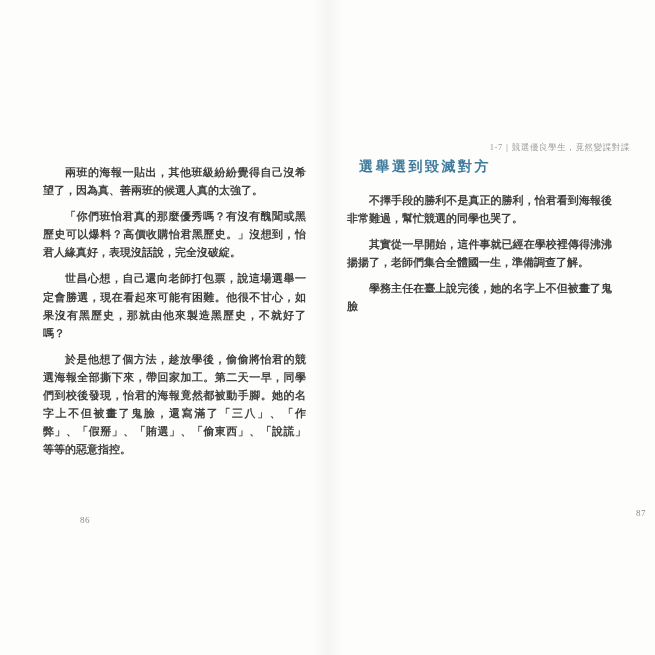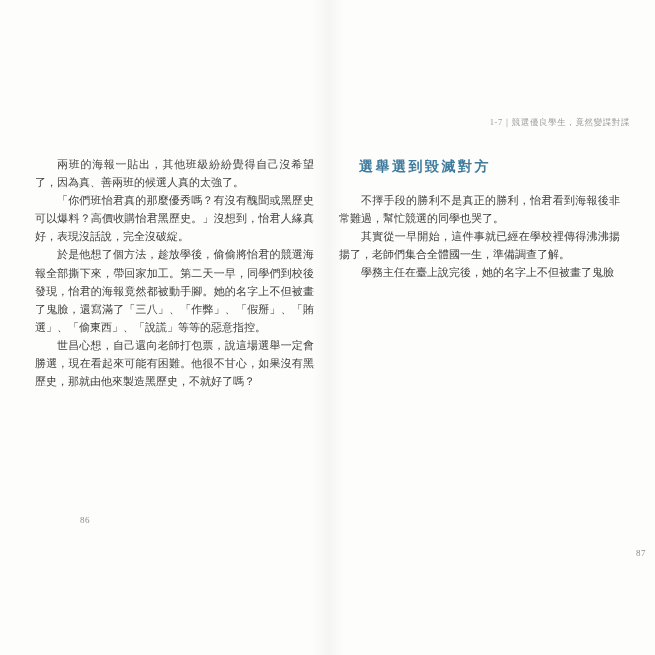--- a/index.html
+++ b/index.html
@@ -18,39 +18,40 @@
   .gutter {
     position: absolute;
     left: 312px;
     top: 0;
     width: 32px;
     height: 100%;
     background: linear-gradient(90deg, rgba(0,0,0,0) 0%, rgba(0,0,0,0.03) 50%, rgba(0,0,0,0) 100%);
   }
   .running-header {
     position: absolute;
-    top: 117px;
+    top: 142px;
     left: 358px;
     width: 272px;
     text-align: right;
     font-size: 8.5px;
     color: #9b9b9b;
     letter-spacing: 0.6px;
   }
   .text-block {
     position: absolute;
     font-size: 11px;
     line-height: 18.1px;
     color: #414141;
     text-align: justify;
     text-justify: inter-ideograph;
   }
   .text-block p {
-    margin: 0;
+    margin: 8px;
     text-indent: 2em;
+    font-weight: bold;
   }
   .left-block {
     left: 35px;
     top: 155px;
     width: 279px;
   }
   .right-block {
     left: 339px;
     top: 157px;
     width: 281px;
@@ -64,36 +65,36 @@
     padding-left: 20px;
     line-height: 20px;
   }
   .page-num {
     position: absolute;
     font-size: 9px;
     color: #8a8a8a;
     letter-spacing: 0.5px;
   }
   .page-num-left  { left: 35px;  top: 515px; margin-left: 45px; }
-  .page-num-right { left: 604px; top: 548px; padding-left: 32px; }
+  .page-num-right { left: 604px; top: 508px; padding-left: 32px; }
 </style>
 </head>
 <body>
 
 <div class="spread">
 
   <div class="gutter"></div>
 
   <div class="running-header">1-7｜競選優良學生，竟然變諜對諜</div>
 
   <div class="text-block left-block">
       <p>兩班的海報一貼出，其他班級紛紛覺得自己沒希望了，因為真、善兩班的候選人真的太強了。</p>
       <p>「你們班怡君真的那麼優秀嗎？有沒有醜聞或黑歷史可以爆料？高價收購怡君黑歷史。」沒想到，怡君人緣真好，表現沒話說，完全沒破綻。</p>
+      <p>世昌心想，自己還向老師打包票，說這場選舉一定會勝選，現在看起來可能有困難。他很不甘心，如果沒有黑歷史，那就由他來製造黑歷史，不就好了嗎？</p>
       <p>於是他想了個方法，趁放學後，偷偷將怡君的競選海報全部撕下來，帶回家加工。第二天一早，同學們到校後發現，怡君的海報竟然都被動手腳。她的名字上不但被畫了鬼臉，還寫滿了「三八」、「作弊」、「假掰」、「賄選」、「偷東西」、「說謊」等等的惡意指控。</p>
-      <p>世昌心想，自己還向老師打包票，說這場選舉一定會勝選，現在看起來可能有困難。他很不甘心，如果沒有黑歷史，那就由他來製造黑歷史，不就好了嗎？</p>
     </div>
 
   <div class="text-block right-block">
     <h2 class="section-heading">選舉選到毀滅對方</h2>
     <div>
         <p>不擇手段的勝利不是真正的勝利，怡君看到海報後非常難過，幫忙競選的同學也哭了。</p>
         <p>其實從一早開始，這件事就已經在學校裡傳得沸沸揚揚了，老師們集合全體國一生，準備調查了解。</p>
         <p>學務主任在臺上說完後，她的名字上不但被畫了鬼臉</p>
       </div>
   </div>

